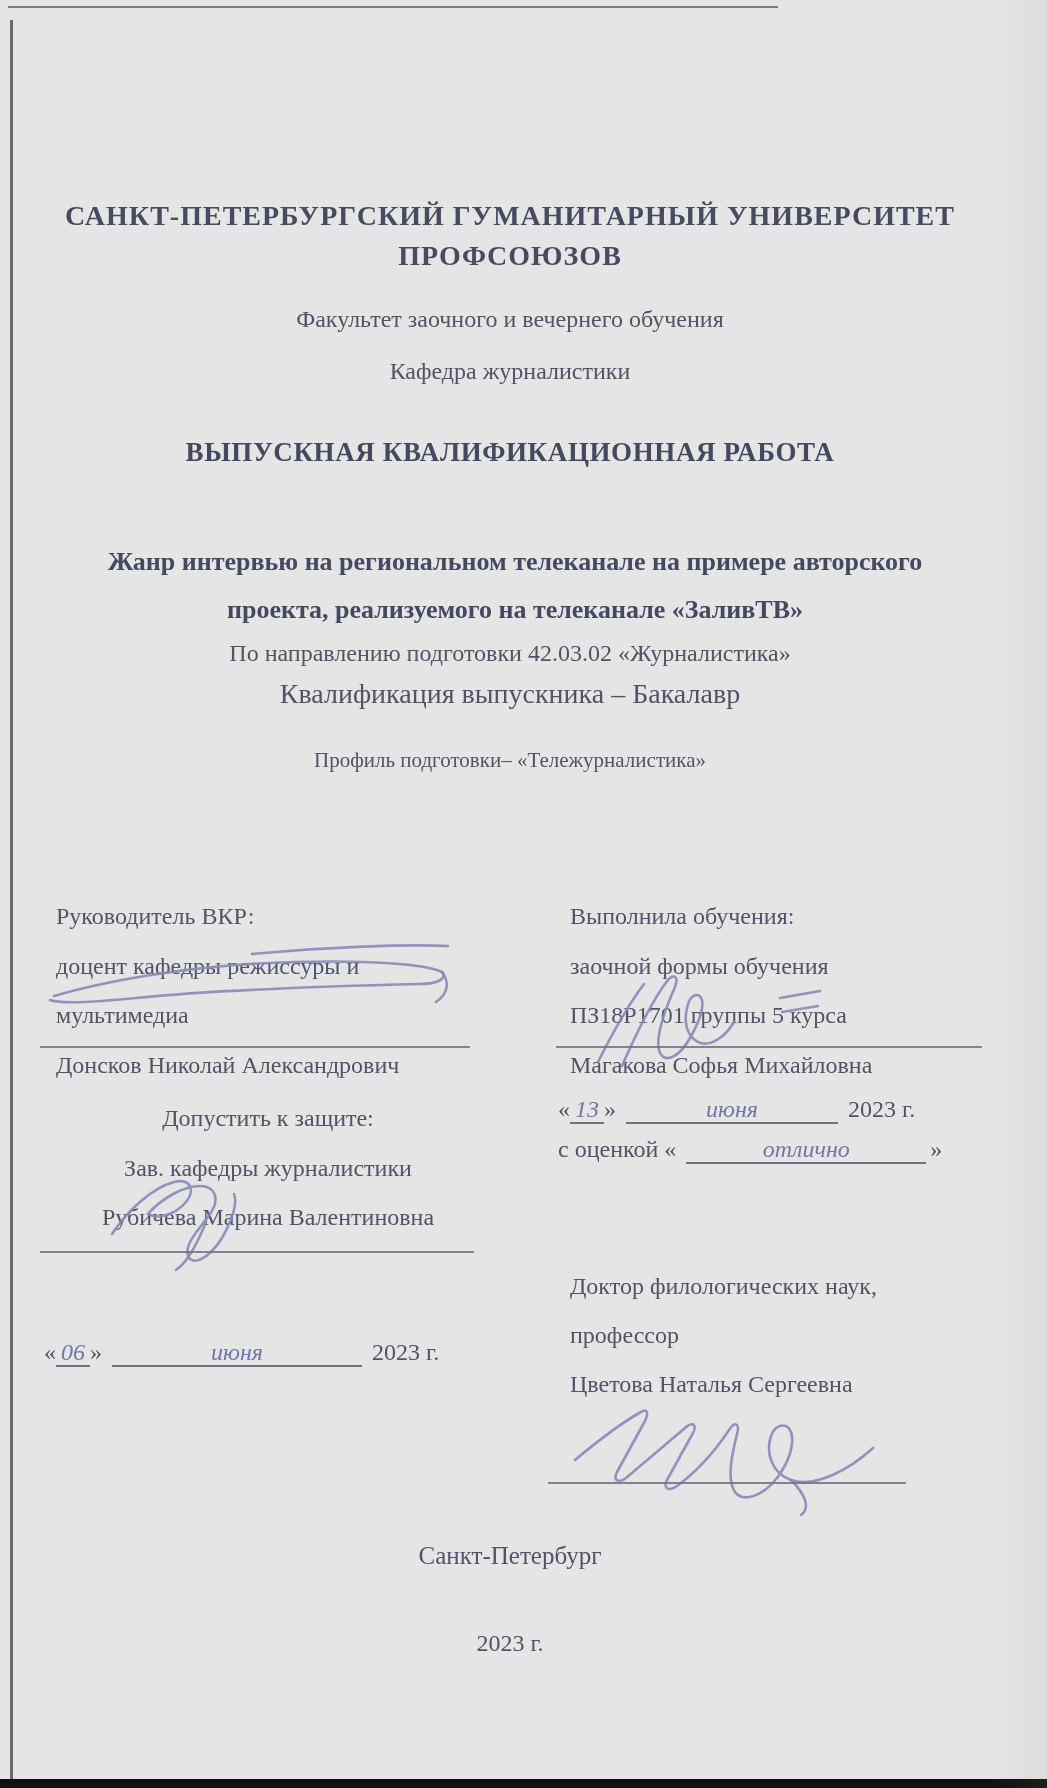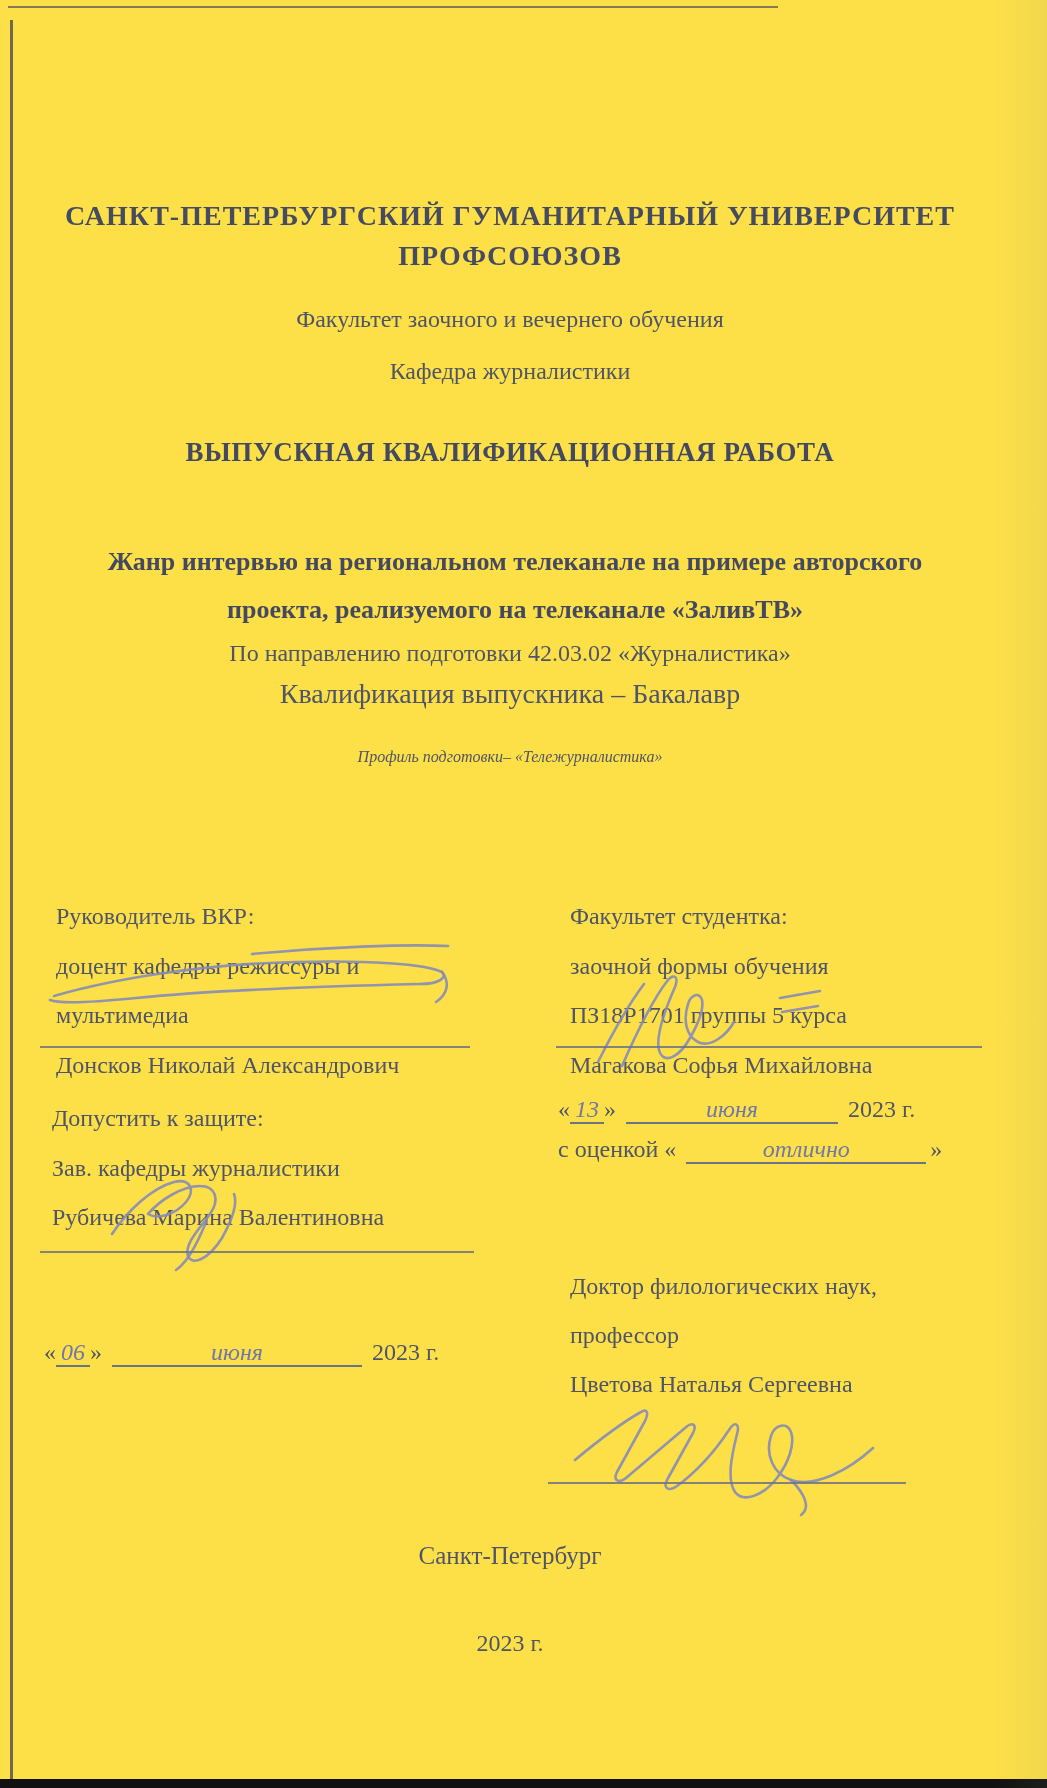--- a/index.html
+++ b/index.html
@@ -1,46 +1,46 @@
 <!DOCTYPE html>
 <html><head>
 <meta charset="utf-8">
 <style>
   html,body{margin:0;padding:0;background:#ffffff;}
   .page{
     position:relative;
     width:1047px;height:1788px;
-    background:#fde047;
+    background:#e5e5e5;
     font-family:"Liberation Serif","DejaVu Serif",serif;
     color:#4f5468;
     overflow:hidden;
   }
   
   .edge-top{position:absolute;left:8px;top:6px;width:770px;height:2px;background:#5a5a58;opacity:.75;}
   .edge-left{position:absolute;left:10px;top:20px;width:3px;height:1760px;background:#4c4c4a;opacity:.8;}
   .edge-bottom{position:absolute;left:0;top:1779px;width:1047px;height:9px;background:#111111;}
   .edge-right{position:absolute;right:0;top:0;width:55px;height:100%;
     background:linear-gradient(to right, rgba(140,140,125,0) 0%, rgba(140,140,125,0.10) 100%);}
   
   .center{position:absolute;left:30px;width:960px;text-align:center;}
   .uni{top:196px;font-size:28px;font-weight:bold;line-height:40px;letter-spacing:1px;color:#454b61;}
   .fac{top:306px;font-size:24px;}
   .dep{top:358px;font-size:24px;}
   .heading{top:437px;font-size:27px;font-weight:bold;letter-spacing:0.6px;color:#434960;}
   .title{top:538px;left:75px;width:880px;font-size:26px;font-weight:bold;line-height:48px;color:#434960;}
   .dir{top:640px;font-size:24px;}
   .qual{top:678px;font-size:28px;}
-  .prof{top:748px;font-size:16px;font-style:italic;}
+  .prof{top:748px;font-size:21px;}
   .city{top:1542px;font-size:25px;}
   .yearline{top:1630px;font-size:24px;}
   
   .block{position:absolute;font-size:24px;line-height:37.5px;}
   .lcol{left:44px;top:886px;width:480px;}
   .rcol{left:558px;top:886px;width:470px;}
-  .lcol2{left:40px;top:1088px;width:480px;}
+  .lcol2{left:28px;top:1088px;width:480px;text-align:center;}
   .committee{left:558px;top:1256px;width:470px;line-height:37px;}
   .block p{margin:12px;}
   
   .rule{position:absolute;height:2px;background:#6d7284;opacity:.85;}
   .rule-l1{left:40px;top:1046px;width:430px;}
   .rule-r1{left:556px;top:1046px;width:426px;}
   .rule-l2{left:40px;top:1251px;width:434px;}
   .rule-r2{left:548px;top:1482px;width:358px;}
   
   .fill-row{position:absolute;font-size:24px;white-space:nowrap;}
@@ -87,21 +87,21 @@
     <p>Донсков Николай Александрович</p>
   </div>
   <svg class="sig sig-supervisor" width="410" height="75" viewBox="0 0 410 75">
     <path d="M206,16 C280,9 360,6 402,8"></path>
     <path d="M8,58 C70,40 160,26 250,24 C320,22 380,26 396,34 C402,40 392,46 374,46 C290,48 170,52 90,60 C50,64 14,66 4,62"></path>
     <path d="M396,34 C404,44 402,56 390,64"></path>
   </svg>
   <div class="rule rule-l1"></div>
 
   <div class="block rcol">
-    <p>Факультет студентка:</p>
+    <p>Выполнила обучения:</p>
     <p>заочной формы обучения</p>
     <p>ПЗ18Р1701 группы 5 курса</p>
     <p>Магакова Софья Михайловна</p>
   </div>
   <svg class="sig sig-student" width="270" height="105" viewBox="0 0 270 105">
     <path d="M6,92 C18,68 34,38 52,14"></path>
     <path d="M30,96 C44,64 60,30 76,10 C82,3 87,7 83,17 C72,42 62,70 68,83 C74,94 88,86 98,68 C106,54 112,40 110,30 C108,22 99,24 96,34 C91,50 94,66 106,72 C118,78 134,66 142,52"></path>
     <path d="M188,28 L228,21"></path>
     <path d="M190,42 L226,36"></path>
   </svg>

